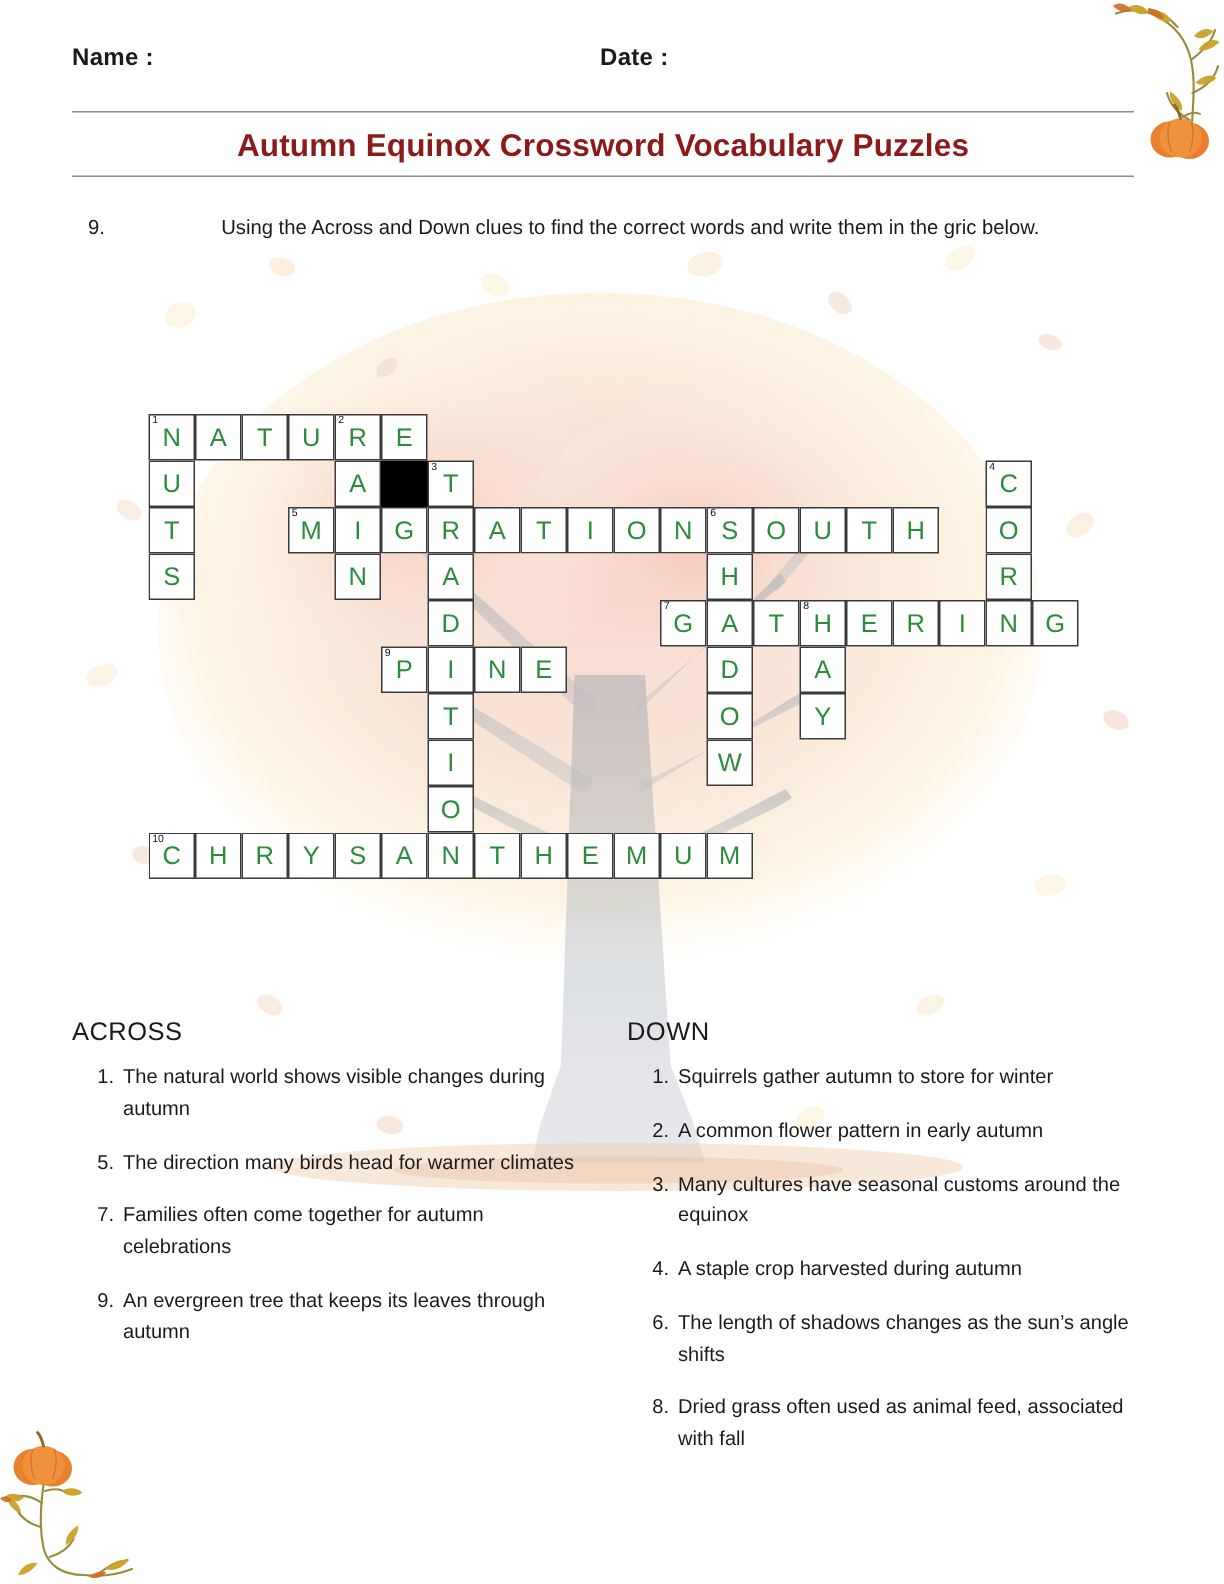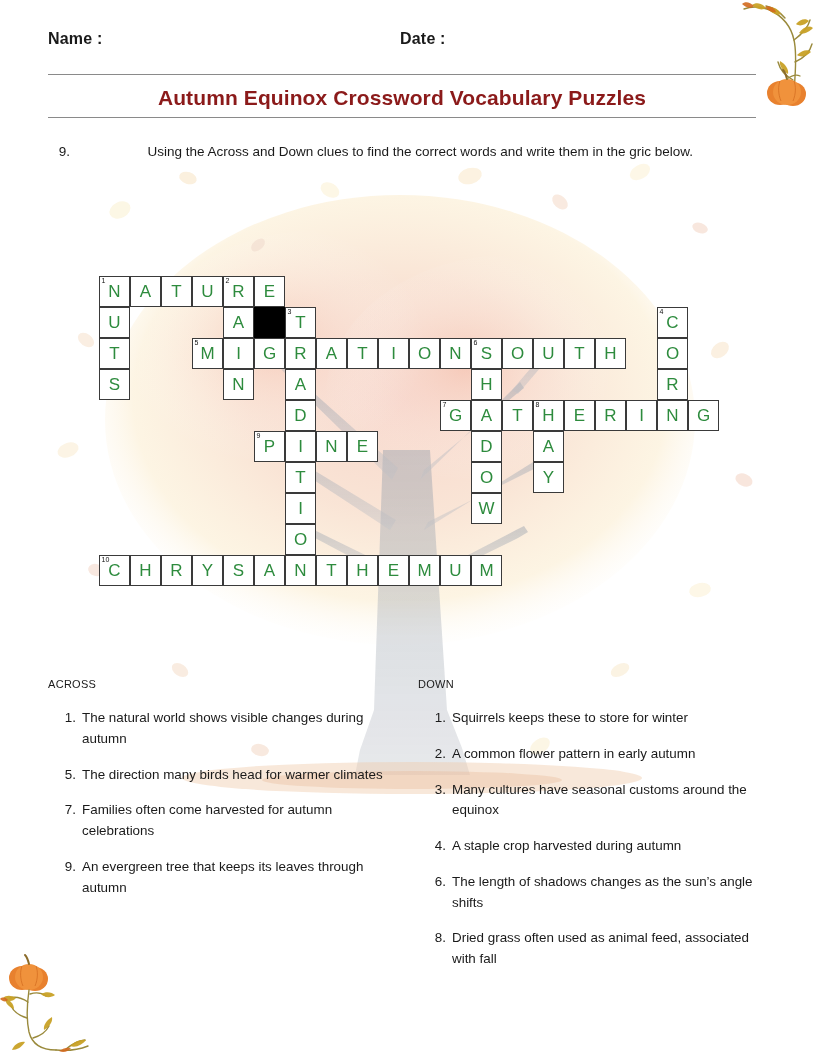--- a/index.html
+++ b/index.html
@@ -36,21 +36,21 @@
   .cell { position: absolute; width: 31px; height: 31px; background: #ffffff;
           border: 1px solid #3a3a3a; }
   .cell .ltr { position: absolute; left: 0; top: 0; width: 29px; height: 29px;
                display: flex; align-items: center; justify-content: center;
                font-size: 17px; color: #2D8B3D; font-family: "Liberation Sans", sans-serif; }
   .cell .cnum { position: absolute; left: 1.5px; top: 0px; font-size: 7px; color: #111;
                 line-height: 8px; font-family: "Liberation Sans", sans-serif; }
   .cell.block { background: #000000; border-color: #000; }
 
   
-  .clue-head { position: absolute; font-size: 11px; color: #1a1a1a; letter-spacing: .3px; }
+  .clue-head { position: absolute; font-size: 17px; color: #1a1a1a; letter-spacing: .3px; }
   #across-head { left: 48px; top: 678px; }
   #down-head  { left: 418px; top: 678px; }
   .clue-list { position: absolute; z-index: 2; }
   #across-list { left: 48px; top: 708px; width: 345px; }
   #down-list  { left: 418px; top: 708px; width: 355px; }
   .clue { position: relative; margin-bottom: 15px; font-size: 13.4px; color: #1a1a1a; line-height: 1.55; }
   .clue .cn { position: absolute; left: 0; top: 0; width: 28px; text-align: right; }
   .clue .ct { display: block; margin-left: 34px; }
 
   
@@ -355,31 +355,31 @@
       <div class="clue">
         <span class="cn">1.</span>
         <span class="ct">The natural world shows visible changes during autumn</span>
       </div>
       <div class="clue">
         <span class="cn">5.</span>
         <span class="ct">The direction many birds head for warmer climates</span>
       </div>
       <div class="clue">
         <span class="cn">7.</span>
-        <span class="ct">Families often come harvested for autumn celebrations</span>
+        <span class="ct">Families often come together for autumn celebrations</span>
       </div>
       <div class="clue">
         <span class="cn">9.</span>
         <span class="ct">An evergreen tree that keeps its leaves through autumn</span>
       </div>
     </div>
   <div class="clue-list" id="down-list">
       <div class="clue">
         <span class="cn">1.</span>
-        <span class="ct">Squirrels keeps these to store for winter</span>
+        <span class="ct">Squirrels gather autumn to store for winter</span>
       </div>
       <div class="clue">
         <span class="cn">2.</span>
         <span class="ct">A common flower pattern in early autumn</span>
       </div>
       <div class="clue">
         <span class="cn">3.</span>
         <span class="ct">Many cultures have seasonal customs around the equinox</span>
       </div>
       <div class="clue">

